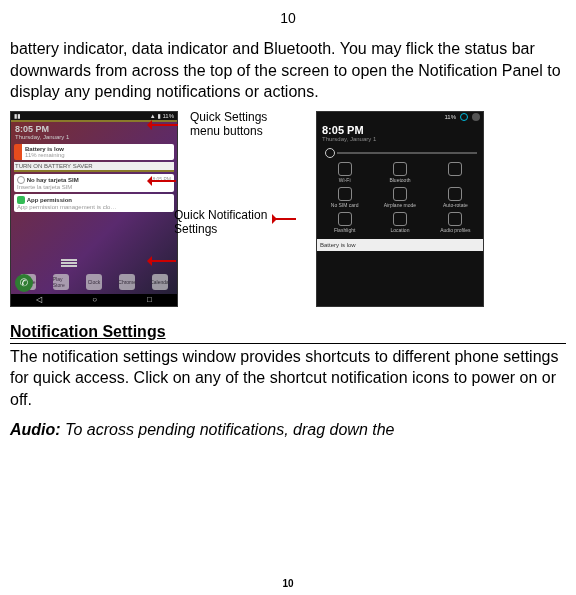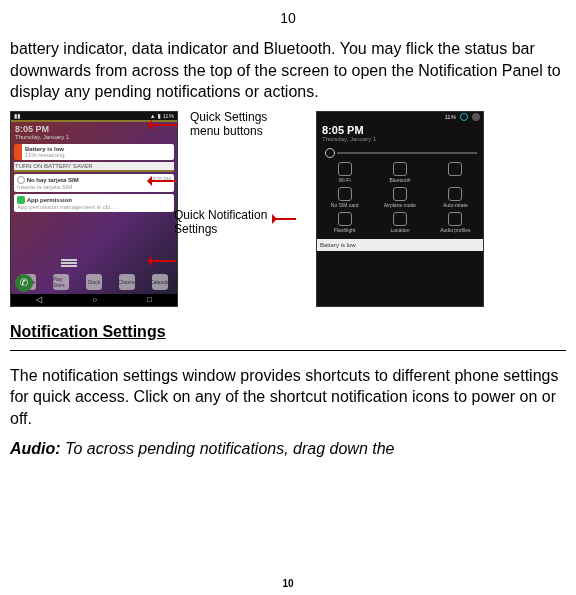--- a/index.html
+++ b/index.html
@@ -12,21 +12,21 @@
     position: relative;
     padding: 10px 10px 0 10px;
     background: #fff;
   }
   .page-num-top { text-align: center; font-size: 14px; margin-bottom: 12px; }
   .body-text { line-height: 1.35; margin-bottom: 8px; }
   .fig-row { display: flex; gap: 6px; margin: 6px 0 4px 0; height: 208px; }
   .phone-col { width: 140px; height: 196px; position: relative; }
   .labels-col { width: 150px; position: relative; font-size: 10px; line-height: 1.2; }
   .phone-col2 { width: 140px; height: 196px; position: relative; margin-left: 4px; }
-  .underline-hd { font-weight: bold; font-size: 16px; text-decoration: underline; border-bottom: 1px solid #000; margin-top: 2px; padding-bottom: 9px; }
+  .underline-hd { font-weight: bold; font-size: 16px; text-decoration: underline; border-bottom: 1px solid #000; margin-top: 2px; padding-bottom: 2px; }
   .note { font-style: italic; }
   .page-num-bot { position: absolute; bottom: 6px; left: 0; right: 0; text-align: center; font-size: 10px; font-weight: bold; }
 
   
   .phone {
     width: 168px; height: 196px;
     background: linear-gradient(135deg,#7a2e2e,#5a2a6e 60%,#1e1e30);
     border: 1px solid #333;
     position: relative;
     overflow: hidden;
@@ -197,18 +197,18 @@
             <div>Audio profiles</div>
           </div>
       </div>
       <div class="batcard">Battery is low</div>
     </div>
   </div>
 
 </div>
 
 <div class="underline-hd">Notification Settings</div>
-<p class="body-text" style="margin-top:14px">The notification settings window provides shortcuts to different phone settings for quick access. Click on any of the shortcut notification icons to power on or off.</p>
+<p class="body-text" style="margin-top:2px">The notification settings window provides shortcuts to different phone settings for quick access. Click on any of the shortcut notification icons to power on or off.</p>
 <p class="body-text">
   <span style="font-weight:bold;font-style:italic">Audio:</span><span class="note"> To across pending notifications, drag down the</span>
 </p>
 
 <div class="page-num-bot">10</div>
 
 </body></html>

